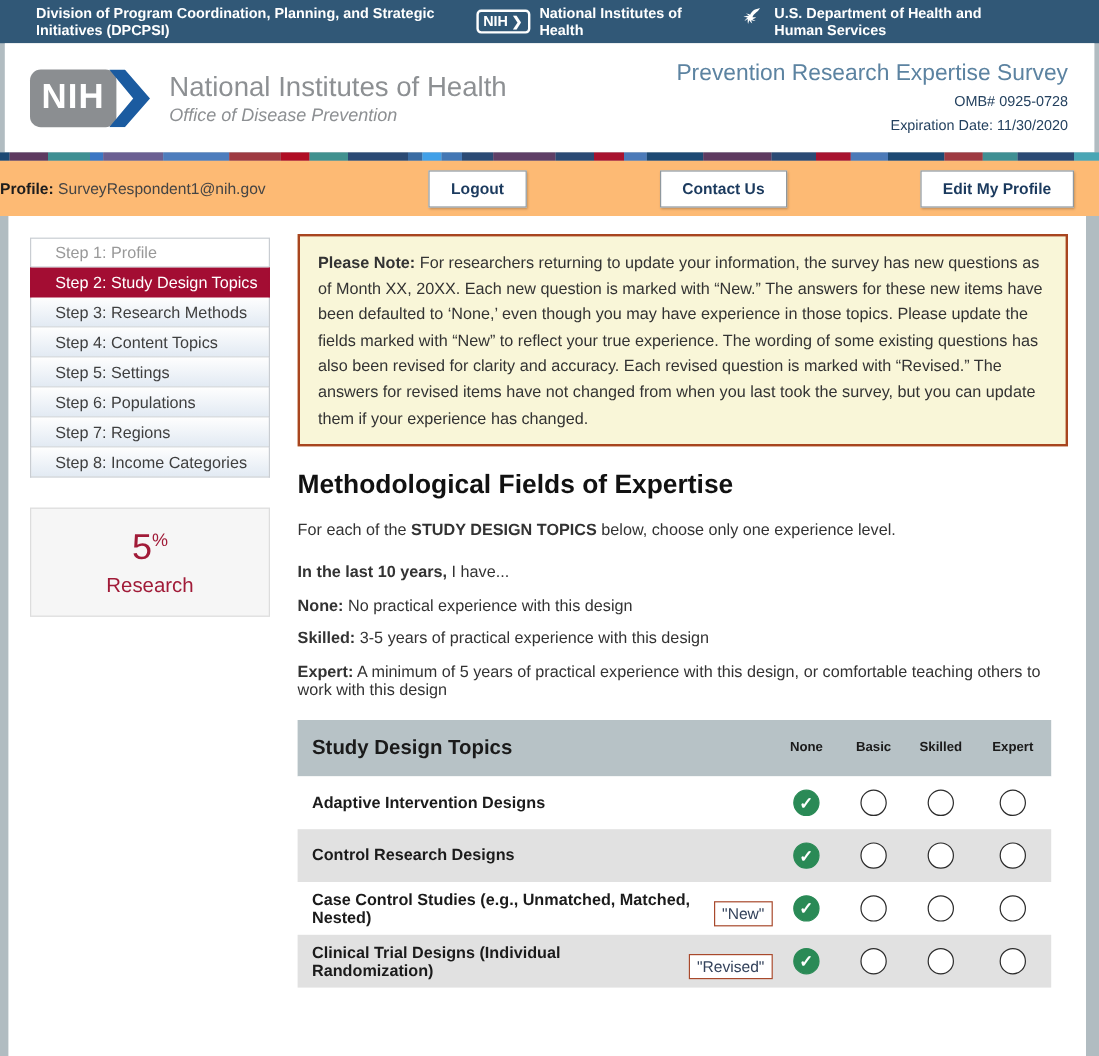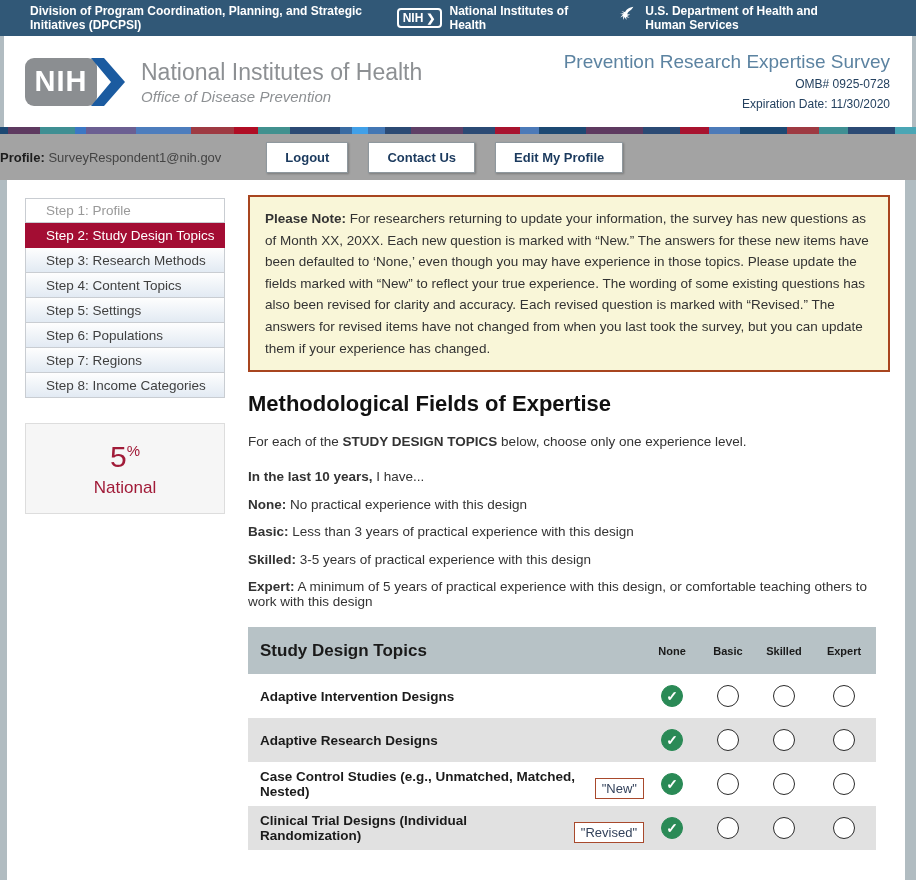--- a/index.html
+++ b/index.html
@@ -26,21 +26,21 @@
   .nih-org { font-size:23px; color:#8d9093; }
   .nih-office { font-size:15px; font-style:italic; color:#8d9093; margin-top:2px; }
   .head-right { margin-left:auto; margin-right:22px; text-align:right; }
   .survey-title { font-size:19px; color:#5c83a1; }
   .head-sub { font-size:12px; color:#24415f; margin-top:3px; line-height:1.35; }
 
   
   .stripe { height:7px; display:flex; flex:0 0 auto; }
 
   
-  .profilebar { height:46px; background:#a3a3a3; display:flex; align-items:center; justify-content:flex-start; padding-right:21px; flex:0 0 auto; }
+  .profilebar { height:46px; background:#fdba74; display:flex; align-items:center; justify-content:space-between; padding-right:21px; flex:0 0 auto; }
   .prof-text { font-size:13px; color:#444; margin-right:25px; }
   .prof-text b { color:#1d1d1d; }
   .pbtn { background:#fff; border:1px solid #8f989e; box-shadow:1px 1px 2px rgba(0,0,0,.25); color:#1b3a5e; font-family:"Liberation Sans", sans-serif; font-size:13px; font-weight:700; height:31px; padding:0 18px; margin-left:20px; cursor:pointer; }
 
   
   .main { flex:1 1 auto; background:#fff; margin:0 11px 0 7px; display:flex; overflow:hidden; }
 
   
   .side { width:200px; flex:0 0 auto; margin-left:18px; padding-top:18px; }
   .step { height:25px; display:flex; align-items:center; padding-left:20px; font-size:13.5px; color:#3f3f3f; background:linear-gradient(#fefefe,#e2eaf3); border:1px solid #c9cdd2; border-top:none; cursor:pointer; }
@@ -168,40 +168,39 @@
         <div class="step active">Step 2: Study Design Topics</div>
         <div class="step">Step 3: Research Methods</div>
         <div class="step">Step 4: Content Topics</div>
         <div class="step">Step 5: Settings</div>
         <div class="step">Step 6: Populations</div>
         <div class="step">Step 7: Regions</div>
         <div class="step">Step 8: Income Categories</div>
       </div>
       <div class="progress-box">
         <div class="prog-num"><span>5</span><sup>%</sup></div>
-        <div class="prog-label">National</div>
+        <div class="prog-label">Research</div>
       </div>
     </div>
 
     <div class="content">
 
       <div class="notebox">
         <b>Please Note:</b><span> For researchers returning to update your information, the survey has new questions as of Month XX, 20XX. Each new question is marked with “New.” The answers for these new items have been defaulted to ‘None,’ even though you may have experience in those topics. Please update the fields marked with “New” to reflect your true experience. The wording of some existing questions has also been revised for clarity and accuracy. Each revised question is marked with “Revised.” The answers for revised items have not changed from when you last took the survey, but you can update them if your experience has changed.</span>
       </div>
 
       <div class="h1">Methodological Fields of Expertise</div>
 
       <p class="para">
         <span>For each of the </span><b>STUDY DESIGN TOPICS</b><span> below, choose only one experience level.</span>
       </p>
 
       <div class="defs">
         <p><b>In the last 10 years,</b><span> I have...</span></p>
         <p><b>None:</b><span> No practical experience with this design</span></p>
-        <p><b>Basic:</b><span> Less than 3 years of practical experience with this design</span></p>
         <p><b>Skilled:</b><span> 3-5 years of practical experience with this design</span></p>
         <p><b>Expert:</b><span> A minimum of 5 years of practical experience with this design, or comfortable teaching others to work with this design</span></p>
       </div>
 
       <div class="dtable">
         <div class="thead">
           <div class="ttitle">Study Design Topics</div>
           <div class="ccell hcol">None</div>
           <div class="ccell hcol">Basic</div>
           <div class="ccell hcol">Skilled</div>
@@ -223,21 +222,21 @@
           <div class="ccell">
               <div class="radio"></div>
             </div>
           <div class="ccell last">
               <div class="radio"></div>
             </div>
         </div>
 
         <div class="trow">
           <div class="tlabel">
-              <span>Adaptive Research Designs</span>
+              <span>Control Research Designs</span>
             </div>
           <div class="ccell">
               <div class="radio checked">
                 <span>✓</span>
               </div>
             </div>
           <div class="ccell">
               <div class="radio"></div>
             </div>
           <div class="ccell">

